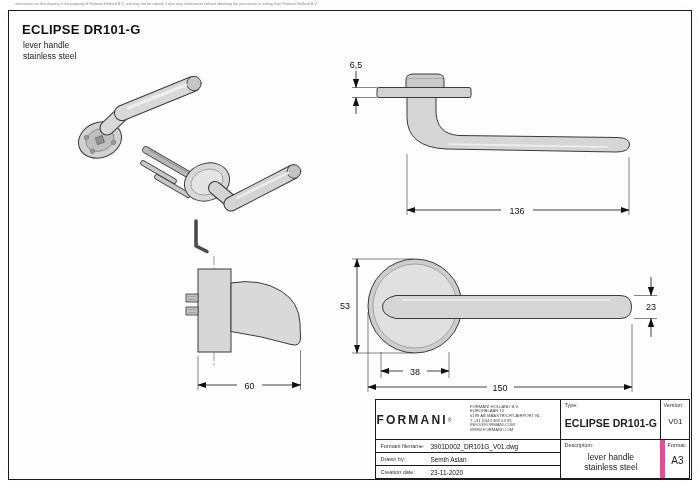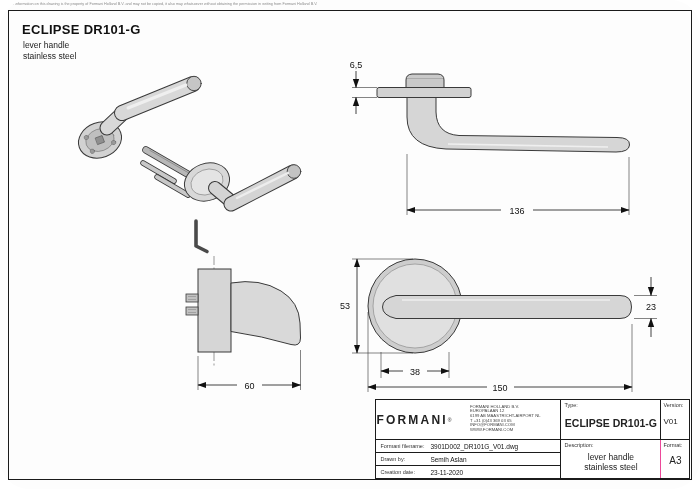--- a/index.html
+++ b/index.html
@@ -33,29 +33,29 @@
   .tb-row2 { flex:1; display:flex; }
   .tb-logo-cell { width:92px; display:flex; align-items:center; justify-content:flex-start; }
   .logo { font-size:12px; letter-spacing:2.2px; font-weight:600; color:#222; }
   .reg { font-size:5px; vertical-align:super; }
   .tb-address { width:92px; padding:4px 0 0 2px; overflow:hidden; }
   .tb-address-inner { transform:scale(0.7); transform-origin:0 0; width:142%; font-size:6px; line-height:6.8px; color:#444; }
   .tb-type { width:100px; border-left:1px solid #1b1b1b; padding:2px 3px; }
   .tb-version { width:29px; border-left:1px solid #1b1b1b; padding:2px 2px; }
   .tb-label { font-size:5.5px; color:#333; }
   .tb-type-value { text-align:center; font-size:10.5px; font-weight:bold; margin-top:9px; white-space:nowrap; }
-  .tb-version-value { font-size:8px; margin-top:9px; }
+  .tb-version-value { text-align:center; font-size:8px; margin-top:9px; }
   .tb-meta { width:184px; display:flex; flex-direction:column; }
   .tb-meta-row { flex:1; display:flex; align-items:center; padding-left:4px; border-bottom:1px solid #1b1b1b; }
   .tb-meta-row:last-child { border-bottom:none; }
   .tb-meta-row .lbl { width:50px; flex-shrink:0; font-size:5.5px; color:#333; }
   .tb-meta-row .val { font-size:6.5px; color:#111; }
   .tb-desc { width:100px; border-left:1px solid #1b1b1b; padding:2px 3px; }
   .tb-desc-value { text-align:center; font-size:8.5px; line-height:10px; margin-top:4px; }
-  .tb-format { width:29px; border-left:1px solid #ec4899; padding:2px 2px; }
+  .tb-format { width:29px; border-left:5px solid #ec4899; padding:2px 2px; }
   .tb-format-value { text-align:center; font-size:10px; margin-top:7px; }
 </style>
 </head>
 <body>
 
 <div class="sheet">
 
   <div class="disclaimer">All information on this drawing is the property of Formani Holland B.V. and may not be copied, it also may whatsoever without obtaining the permission in writing from Formani Holland B.V.</div>
   <div class="frame"></div>
 

